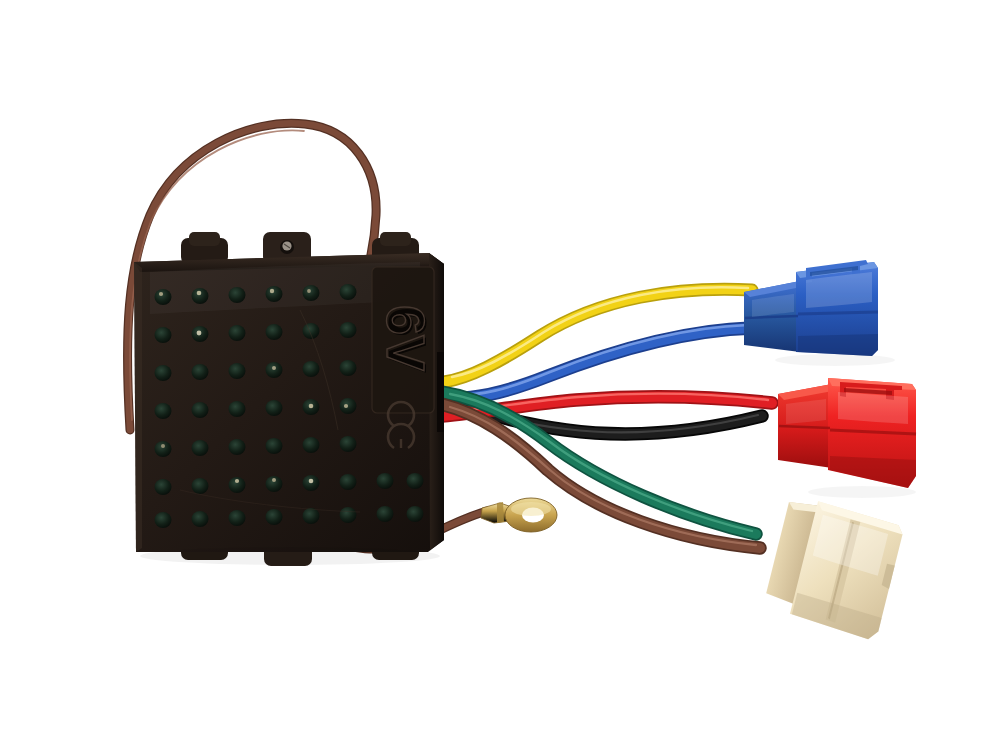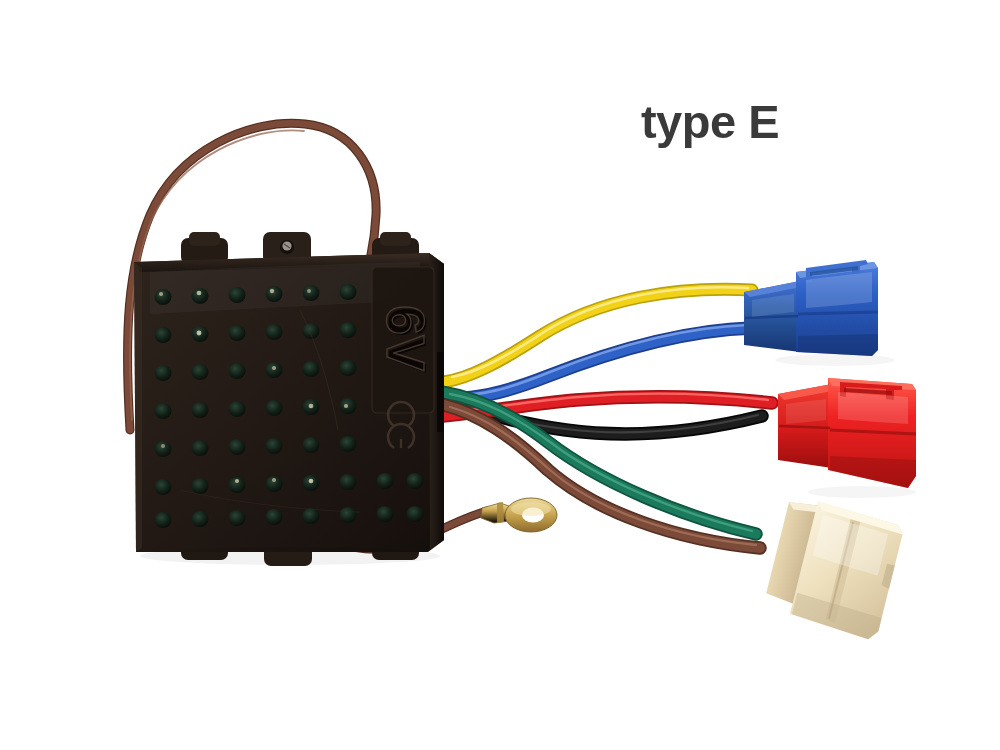--- a/index.html
+++ b/index.html
@@ -363,15 +363,14 @@
       <path d="M810,520 C836,521 860,522 878,523 L878,566 C860,565 836,564 810,562 Z" fill="#ffffff" opacity="0.3"></path>
 
       <path d="M804,602 L892,606 L892,620 L884,630 L804,624 Z" fill="#b7a584" opacity="0.35"></path>
     </g>
 
     <ellipse cx="290" cy="556" rx="150" ry="9" fill="#000000" opacity="0.05"></ellipse>
     <ellipse cx="835" cy="360" rx="60" ry="6" fill="#000000" opacity="0.04"></ellipse>
     <ellipse cx="862" cy="492" rx="54" ry="6" fill="#000000" opacity="0.04"></ellipse>
   </svg>
 
-  <div id="caption">type E</div>
 
 </div>
 
 </body></html>

